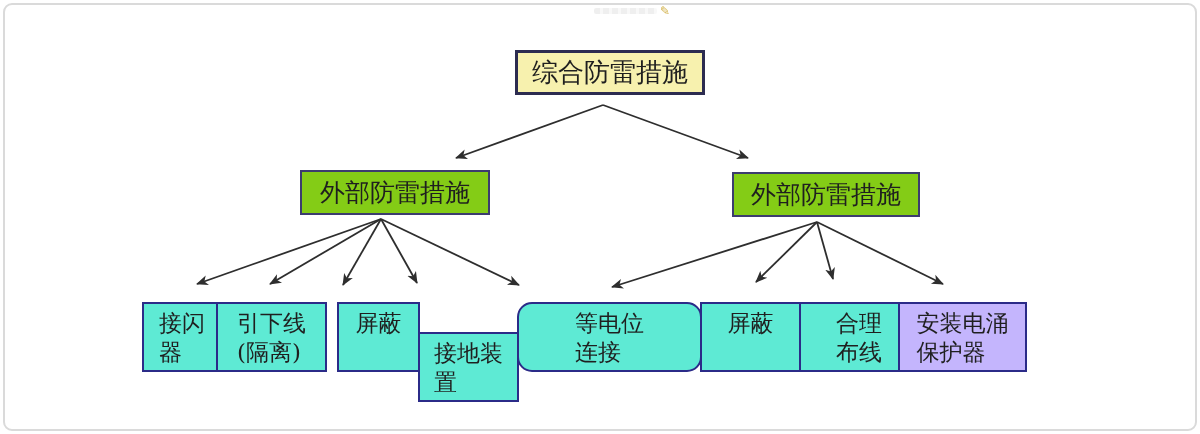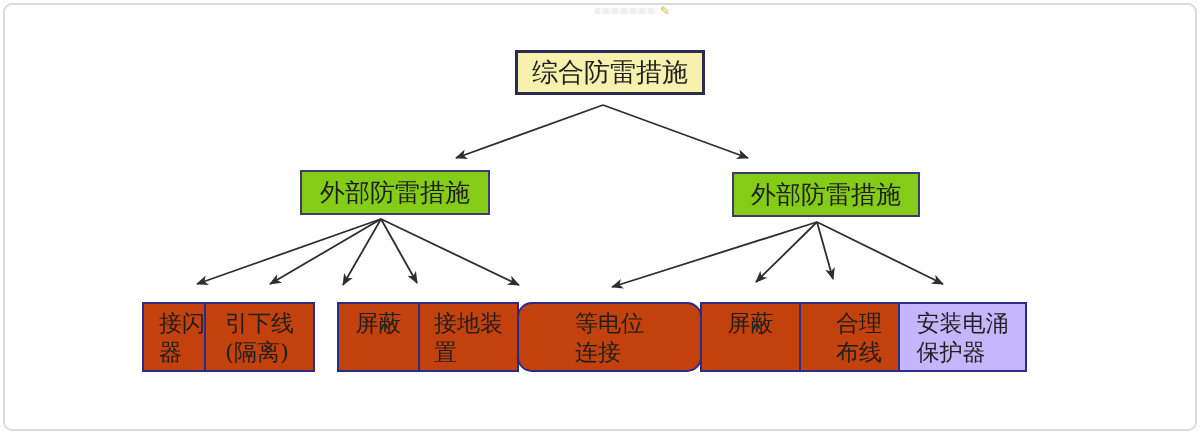--- a/index.html
+++ b/index.html
@@ -21,29 +21,29 @@
   .node-root{
     left:515px;top:50px;width:190px;height:45px;
     background:#f7f1ae;border:3px solid #2c2c50;font-size:26px;
   }
   .node-branch{
     background:#84cc16;border:2px solid #3c3c6e;font-size:25px;
   }
   .node-branch.external{left:300px;top:170px;width:190px;height:45px;}
   .node-branch.internal{left:732px;top:172px;width:188px;height:45px;}
   .node-leaf{
-    top:302px;height:70px;background:#c2410c;border:2px solid #2b2b88;
+    top:302px;height:70px;background:#5eead4;border:2px solid #2b2b88;
     font-size:23px;line-height:1.28;align-items:flex-start;padding-top:5px;
   }
   .node-leaf.highlight{background:#c4b5fd;}
   .leaf-label{white-space:pre-line;display:block;}
   .lf1{left:142px;width:80px;}
-  .lf2{left:204px;width:111px;}
+  .lf2{left:216px;width:111px;}
   .lf3{left:337px;width:83px;}
-  .lf4{left:418px;width:101px;}
+  .lf4{left:418px;width:101px;margin-top:30px;}
   .lf5{left:517px;width:185px;border-radius:15px;}
   .lf6{left:700px;width:101px;}
   .lf7{left:799px;width:120px;}
   .lf8{left:898px;width:129px;}
   .watermark{
     position:absolute;left:594px;top:4px;width:76px;height:14px;
     display:flex;align-items:center;gap:3px;opacity:.85;
   }
   .wm-text{
     flex:1;height:6px;border-radius:2px;

